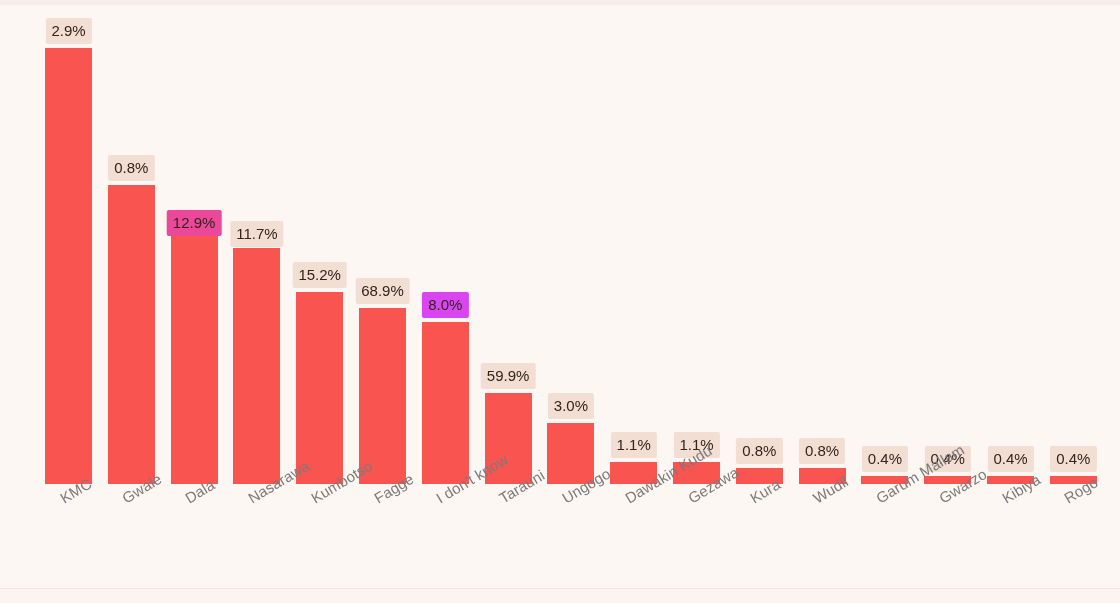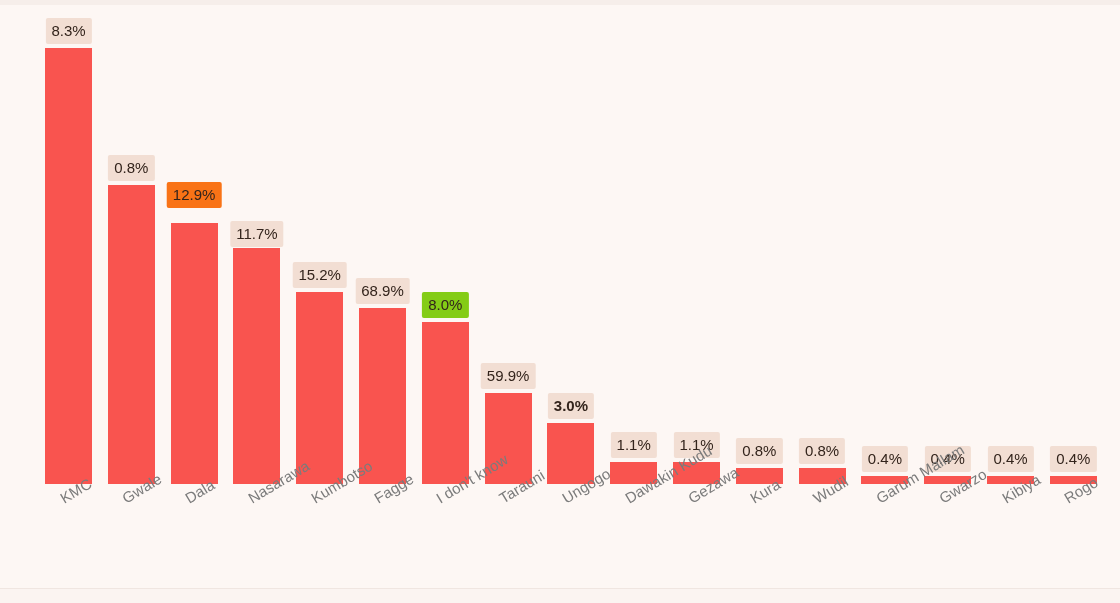--- a/index.html
+++ b/index.html
@@ -111,53 +111,53 @@
 </head>
 <body>
 
 <div id="chart-root">
 
   <div id="top-edge"></div>
 
   <div id="plot-area">
       <div class="bar-group" style="left: 45px;">
         <div class="bar-rect" style="height: 436.32px; background: rgb(249, 84, 79);"></div>
-        <div class="value-label" style="bottom: 440.32px; background: rgb(242, 222, 211); color: rgb(51, 36, 28);">8.3%</div>
+        <div class="value-label" style="bottom: 440.32px; background: rgb(242, 222, 211); color: rgb(51, 36, 28);">2.9%</div>
       </div>
       <div class="bar-group" style="left: 107.8px;">
         <div class="bar-rect" style="height: 298.96px; background: rgb(249, 84, 79);"></div>
         <div class="value-label" style="bottom: 302.96px; background: rgb(242, 222, 211); color: rgb(51, 36, 28);">0.8%</div>
       </div>
       <div class="bar-group" style="left: 170.6px;">
         <div class="bar-rect" style="height: 260.58px; background: rgb(249, 84, 79);"></div>
-        <div class="value-label" style="bottom: 276px; background: #f97316; color: rgb(51, 36, 28);">12.9%</div>
+        <div class="value-label" style="bottom: 248px; background: #ec4899; color: rgb(51, 36, 28);">12.9%</div>
       </div>
       <div class="bar-group" style="left: 233.4px;">
         <div class="bar-rect" style="height: 236.34px; background: rgb(249, 84, 79);"></div>
         <div class="value-label" style="bottom: 237px; background: rgb(242, 222, 211); color: rgb(51, 36, 28);">11.7%</div>
       </div>
       <div class="bar-group" style="left: 296.2px;">
         <div class="bar-rect" style="height: 191.9px; background: rgb(249, 84, 79);"></div>
         <div class="value-label" style="bottom: 195.9px; background: rgb(242, 222, 211); color: rgb(51, 36, 28);">15.2%</div>
       </div>
       <div class="bar-group" style="left: 359px;">
         <div class="bar-rect" style="height: 175.74px; background: rgb(249, 84, 79);"></div>
         <div class="value-label" style="bottom: 179.74px; background: rgb(242, 222, 211); color: rgb(51, 36, 28);">68.9%</div>
       </div>
       <div class="bar-group" style="left: 421.8px;">
         <div class="bar-rect" style="height: 161.6px; background: rgb(249, 84, 79);"></div>
-        <div class="value-label" style="bottom: 165.6px; background: #84cc16; color: rgb(51, 36, 28);">8.0%</div>
+        <div class="value-label" style="bottom: 165.6px; background: #d946ef; color: rgb(51, 36, 28);">8.0%</div>
       </div>
       <div class="bar-group" style="left: 484.6px;">
         <div class="bar-rect" style="height: 90.9px; background: rgb(249, 84, 79);"></div>
         <div class="value-label" style="bottom: 94.9px; background: rgb(242, 222, 211); color: rgb(51, 36, 28);">59.9%</div>
       </div>
       <div class="bar-group" style="left: 547.4px;">
         <div class="bar-rect" style="height: 60.6px; background: rgb(249, 84, 79);"></div>
-        <div class="value-label" style="bottom: 64.6px; background: rgb(242, 222, 211); color: rgb(51, 36, 28); font-weight: bold;">3.0%</div>
+        <div class="value-label" style="bottom: 64.6px; background: rgb(242, 222, 211); color: rgb(51, 36, 28);">3.0%</div>
       </div>
       <div class="bar-group" style="left: 610.2px;">
         <div class="bar-rect" style="height: 22.22px; background: rgb(249, 84, 79);"></div>
         <div class="value-label" style="bottom: 26.22px; background: rgb(242, 222, 211); color: rgb(51, 36, 28);">1.1%</div>
       </div>
       <div class="bar-group" style="left: 673px;">
         <div class="bar-rect" style="height: 22.22px; background: rgb(249, 84, 79);"></div>
         <div class="value-label" style="bottom: 26.22px; background: rgb(242, 222, 211); color: rgb(51, 36, 28);">1.1%</div>
       </div>
       <div class="bar-group" style="left: 735.8px;">

